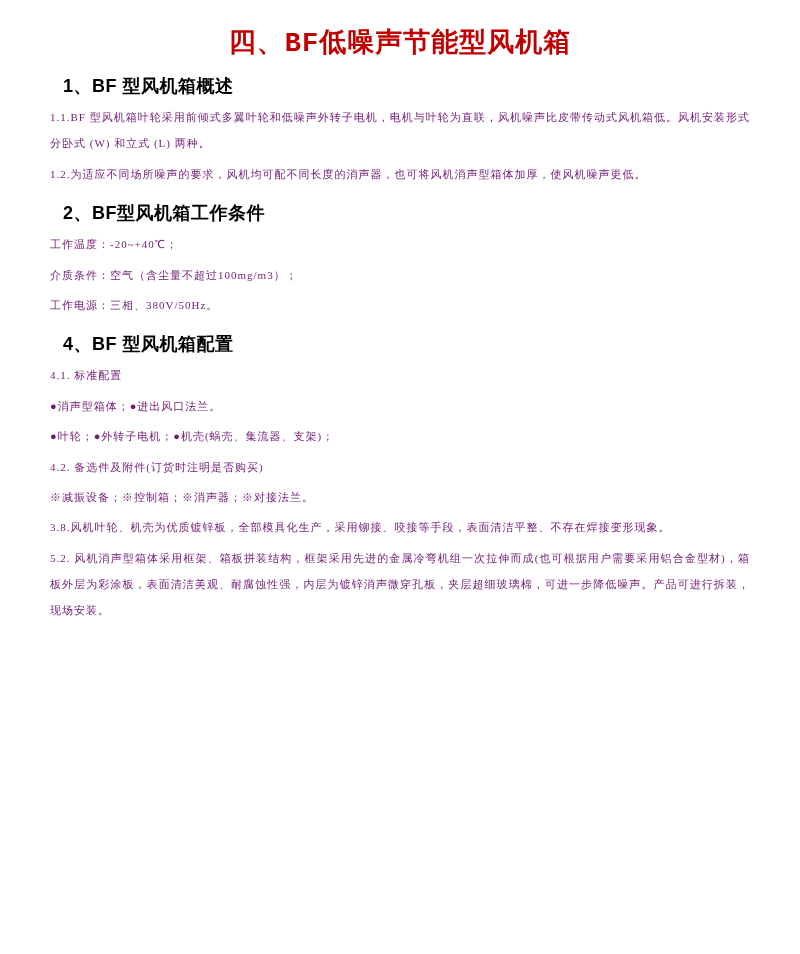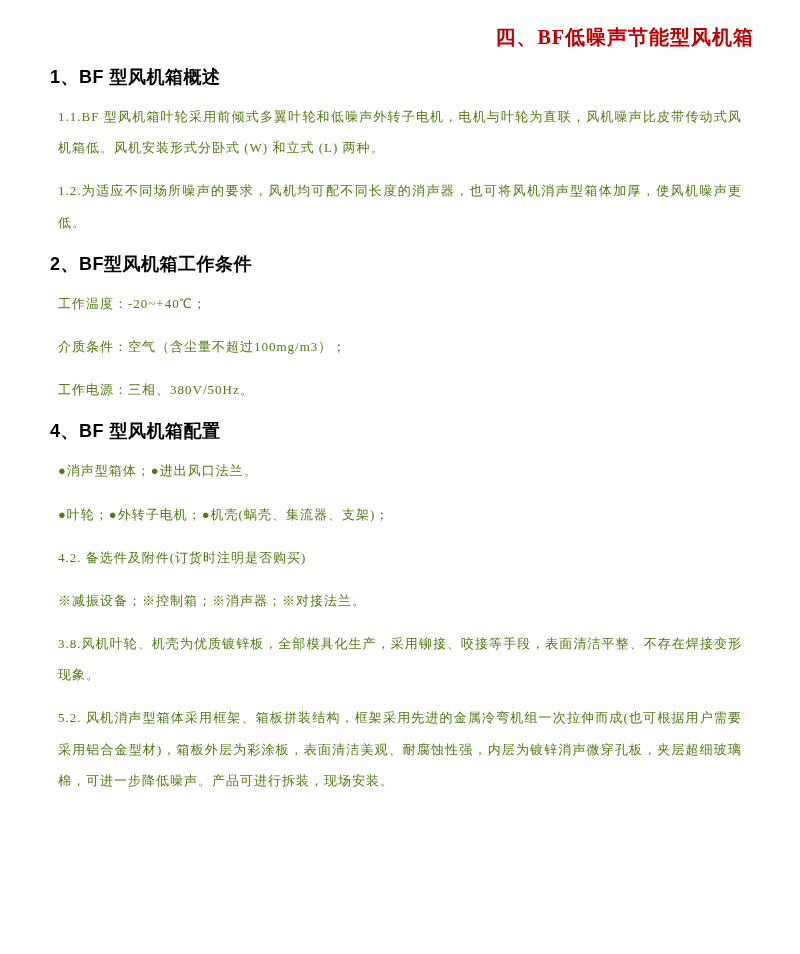--- a/index.html
+++ b/index.html
@@ -14,42 +14,42 @@
     font-family: "Liberation Serif", serif;
     color: #111111;
   }
   .doc {
     box-sizing: border-box;
     width: 800px;
     height: 954px;
     padding: 4px 46px 0 46px;
   }
   .title {
-    text-align: right;
-    font-family: Liberation Serif, serif;
+    text-align: center;
+    font-family: Liberation Mono, monospace;
     font-weight: bold;
-    font-size: 20px;
+    font-size: 27px;
     letter-spacing: 1px;
     margin: 20px 0 8px 0;
   }
   h2.sec-heading {
     font-family: "Liberation Sans", sans-serif;
     font-weight: bold;
     font-size: 18px;
     color: #000000;
     letter-spacing: 0.5px;
-    margin: 14px 0 6px 4px;
+    margin: 14px 0 6px 17px;
   }
   p.body-par {
-    font-size: 13px;
+    font-size: 11px;
     line-height: 2.4;
     letter-spacing: 1px;
-    margin: 12px;
+    margin: 4px;
     text-align: justify;
-    color: #4d7c0f;
+    color: #701a75;
   }
   section {
     margin: 0;
   }
 </style>
 </head>
 <body>
 
 <div class="doc">
 
@@ -64,20 +64,21 @@
   <section>
     <h2 class="sec-heading">2、BF型风机箱工作条件</h2>
     <p class="body-par">工作温度：-20~+40℃；</p>
     <p class="body-par">介质条件：空气（含尘量不超过100mg/m3）；</p>
     <p class="body-par">工作电源：三相、380V/50Hz。</p>
   </section>
 
 
   <section>
     <h2 class="sec-heading">4、BF 型风机箱配置</h2>
+    <p class="body-par">4.1. 标准配置</p>
     <p class="body-par">●消声型箱体；●进出风口法兰。</p>
     <p class="body-par">●叶轮；●外转子电机；●机壳(蜗壳、集流器、支架)；</p>
     <p class="body-par">4.2. 备选件及附件(订货时注明是否购买)</p>
     <p class="body-par">※减振设备；※控制箱；※消声器；※对接法兰。</p>
   </section>
 
   <section>
     <p class="body-par">3.8.风机叶轮、机壳为优质镀锌板，全部模具化生产，采用铆接、咬接等手段，表面清洁平整、不存在焊接变形现象。</p>
     <p class="body-par">5.2. 风机消声型箱体采用框架、箱板拼装结构，框架采用先进的金属冷弯机组一次拉伸而成(也可根据用户需要采用铝合金型材)，箱板外层为彩涂板，表面清洁美观、耐腐蚀性强，内层为镀锌消声微穿孔板，夹层超细玻璃棉，可进一步降低噪声。产品可进行拆装，现场安装。</p>
   </section>

